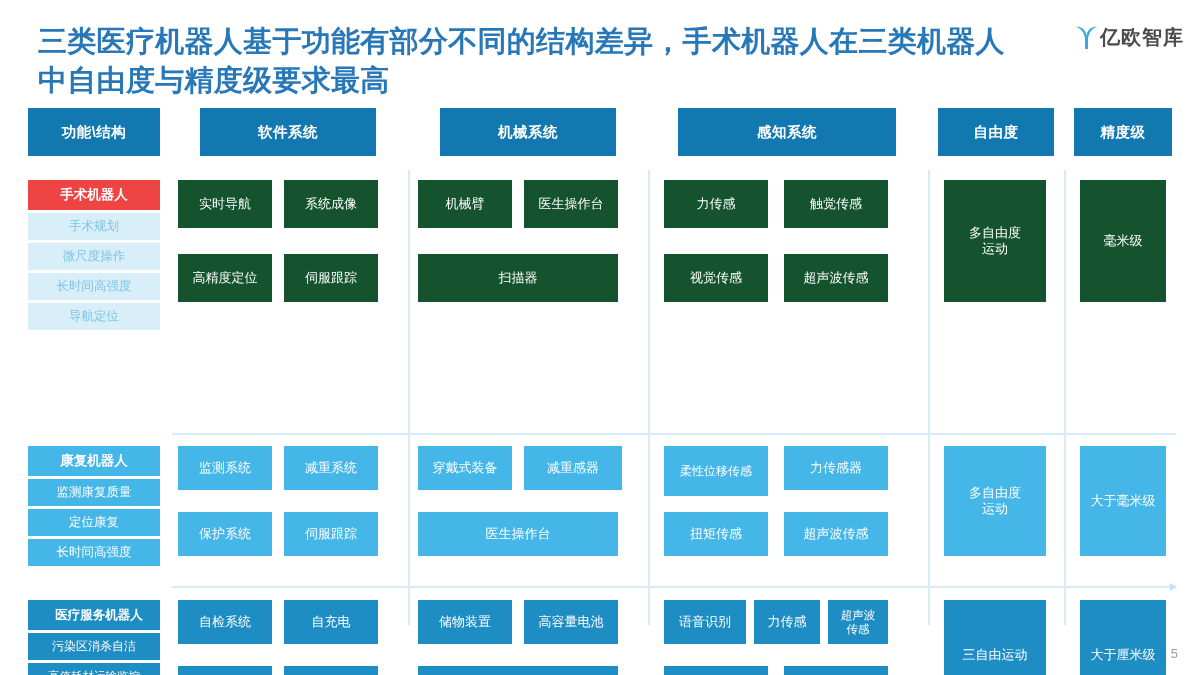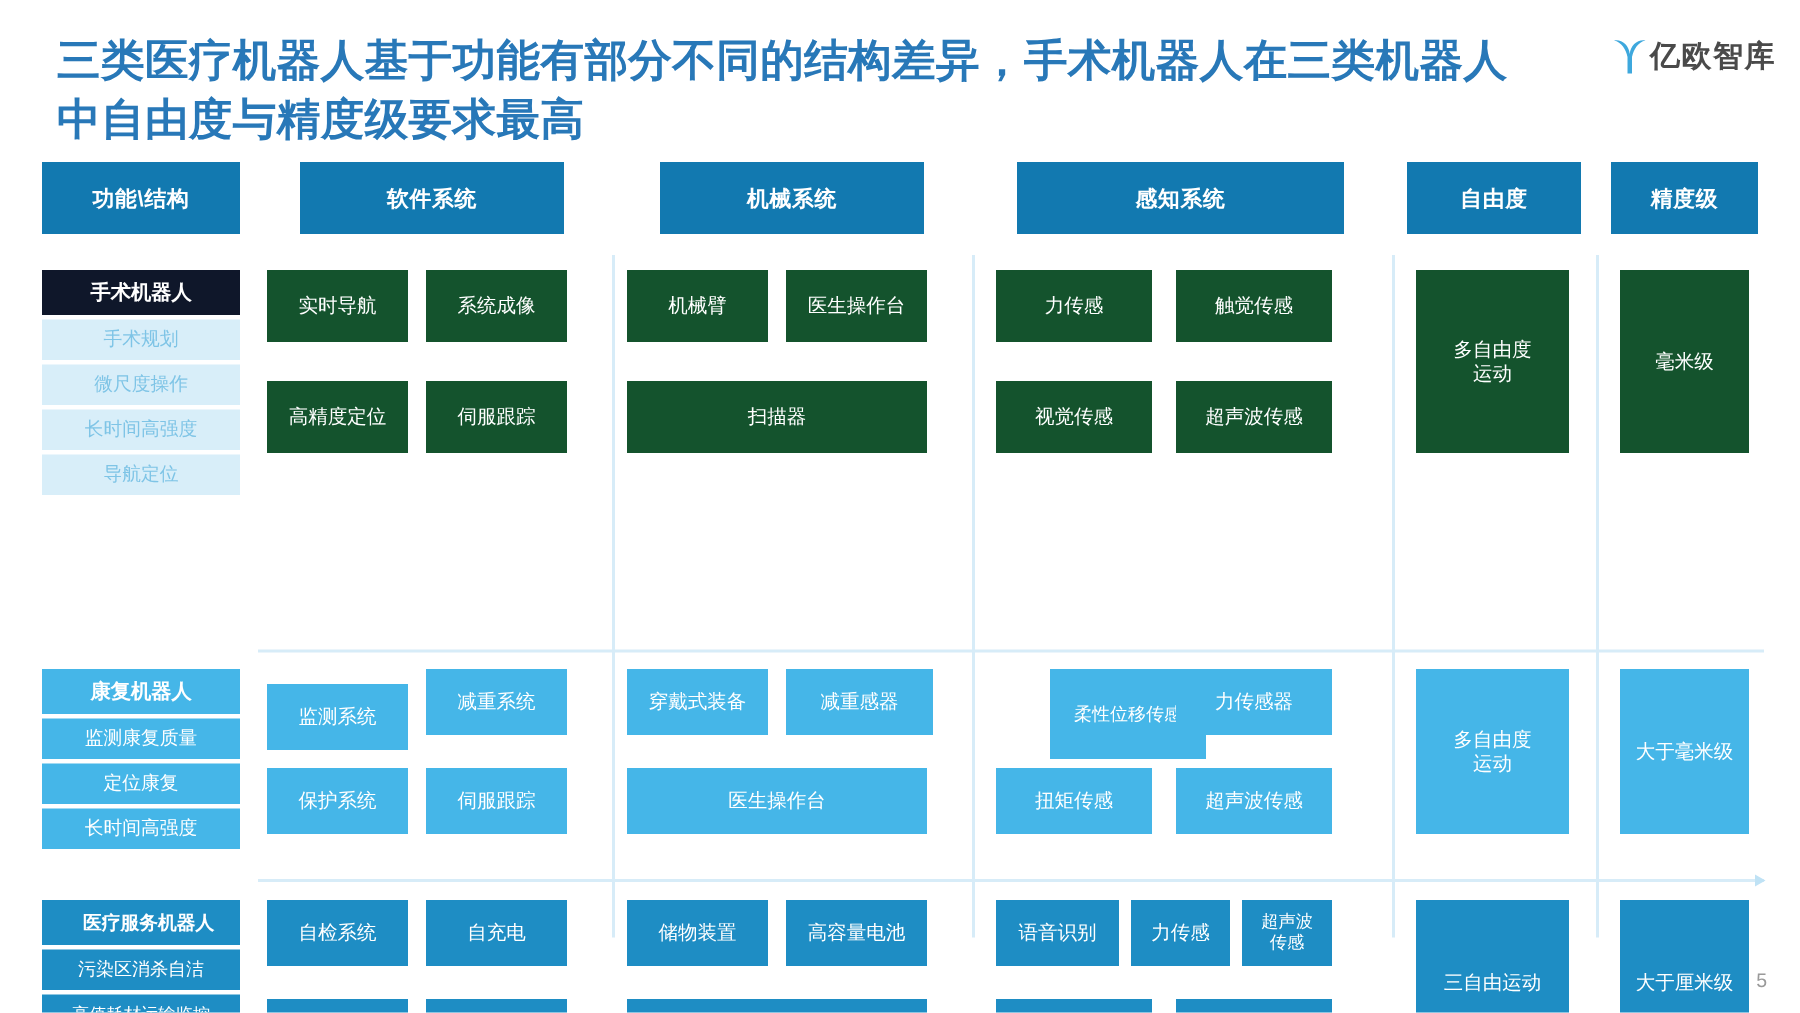--- a/index.html
+++ b/index.html
@@ -91,21 +91,21 @@
   .func-title {
     height: 30px; display: flex; align-items: center; justify-content: center;
     color: #fff; font-size: 13.5px; font-weight: bold; margin-bottom: 3px;
   }
   .func-item {
     height: 27px; display: flex; align-items: center; justify-content: center;
     color: #fff; font-size: 12.5px; margin-bottom: 3px;
   }
 
   
-  .r1 .func-title { background: #0f172a; }
+  .r1 .func-title { background: #ef4444; }
   .r1 .func-item  { background: #d8eef9; color:#7ec4e6; }
   .r1 .cellbox    { background: #14532d; color: #ffffff; }
 
   .r2 .func-title { background: #45b6e8; }
   .r2 .func-item  { background: #45b6e8; }
   .r2 .cellbox    { background: #45b6e8; color: #ffffff; }
 
   .r3 .func-title { background: #1e8dc4; padding-left: 10px; }
   .r3 .func-item  { background: #1e8dc4; }
   .r3 .cellbox    { background: #1e8dc4; color: #ffffff; }
@@ -205,30 +205,30 @@
     </div>
 
     <div class="row row-2 r2">
       <div class="func-stack" style="top:6px">
         <div class="func-title">康复机器人</div>
         <div class="func-item">监测康复质量</div>
         <div class="func-item">定位康复</div>
         <div class="func-item">长时间高强度</div>
       </div>
 
-      <div class="cellbox" style="left:150px; top:16px;  width:94px; height:44px">监测系统</div>
+      <div class="cellbox" style="left:150px; top:6px;  width:94px; height:44px">监测系统</div>
       <div class="cellbox" style="left:256px; top:6px;  width:94px; height:44px">减重系统</div>
       <div class="cellbox" style="left:150px; top:72px; width:94px; height:44px">保护系统</div>
       <div class="cellbox" style="left:256px; top:72px; width:94px; height:44px">伺服跟踪</div>
 
       <div class="cellbox" style="left:390px; top:6px;  width:94px; height:44px">穿戴式装备</div>
       <div class="cellbox" style="left:496px; top:6px;  width:98px; height:44px">减重感器</div>
       <div class="cellbox" style="left:390px; top:72px; width:200px; height:44px">医生操作台</div>
 
-      <div class="cellbox small" style="left:672px; top:6px;  width:104px; height:60px">柔性位移传感</div>
+      <div class="cellbox small" style="left:636px; top:6px;  width:104px; height:50px">柔性位移传感</div>
       <div class="cellbox" style="left:756px; top:6px;  width:104px; height:44px">力传感器</div>
       <div class="cellbox" style="left:636px; top:72px; width:104px; height:44px">扭矩传感</div>
       <div class="cellbox" style="left:756px; top:72px; width:104px; height:44px">超声波传感</div>
 
       <div class="cellbox" style="left:916px; top:6px; width:102px; height:110px; flex-direction:column">
         <span>多自由度</span>
         <span>运动</span>
       </div>
 
       <div class="cellbox" style="left:1052px; top:6px; width:86px; height:110px">大于毫米级</div>

